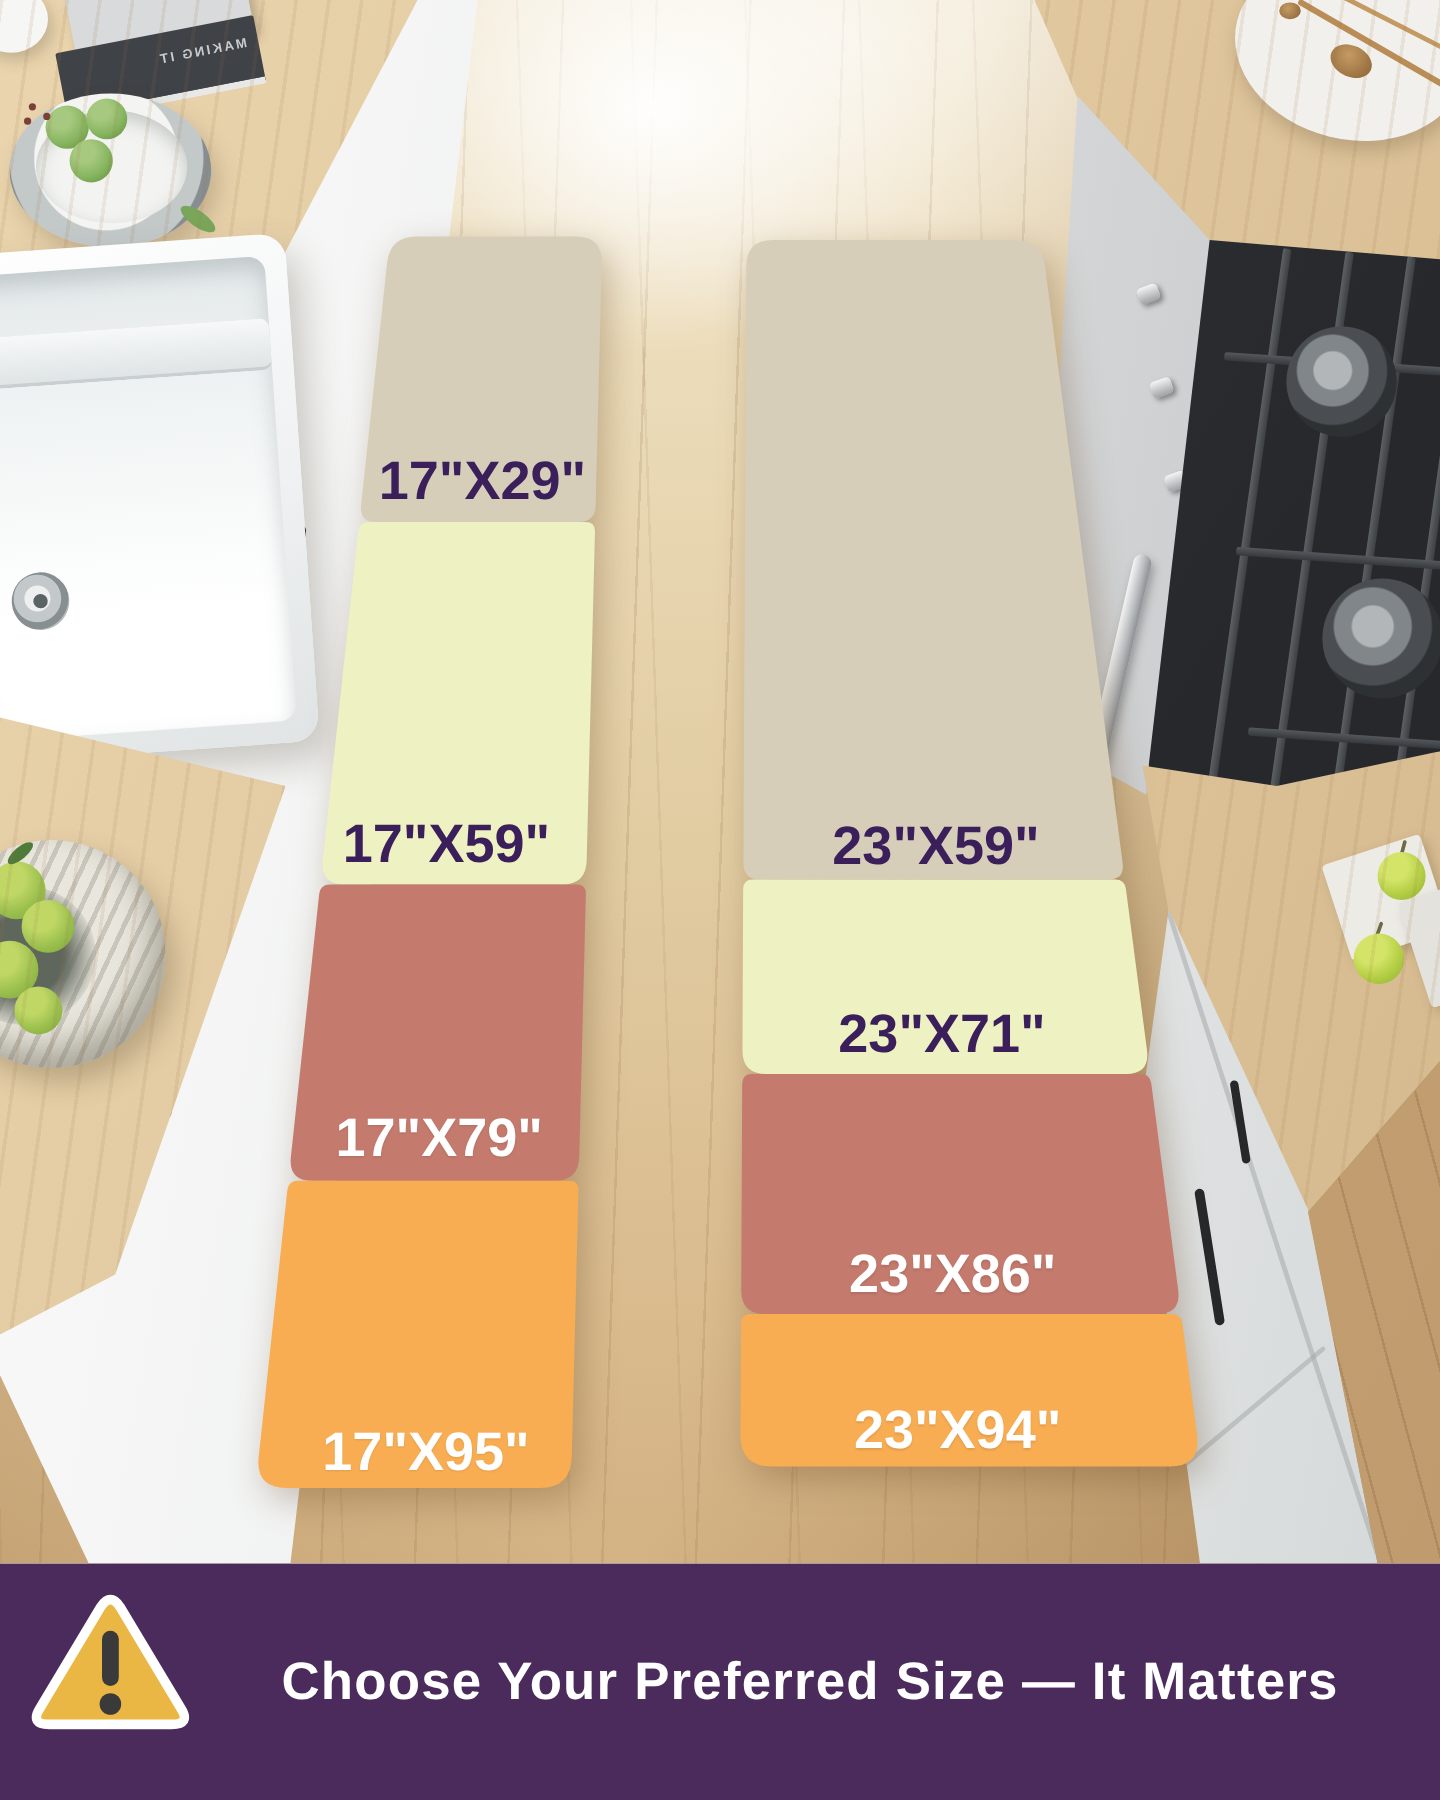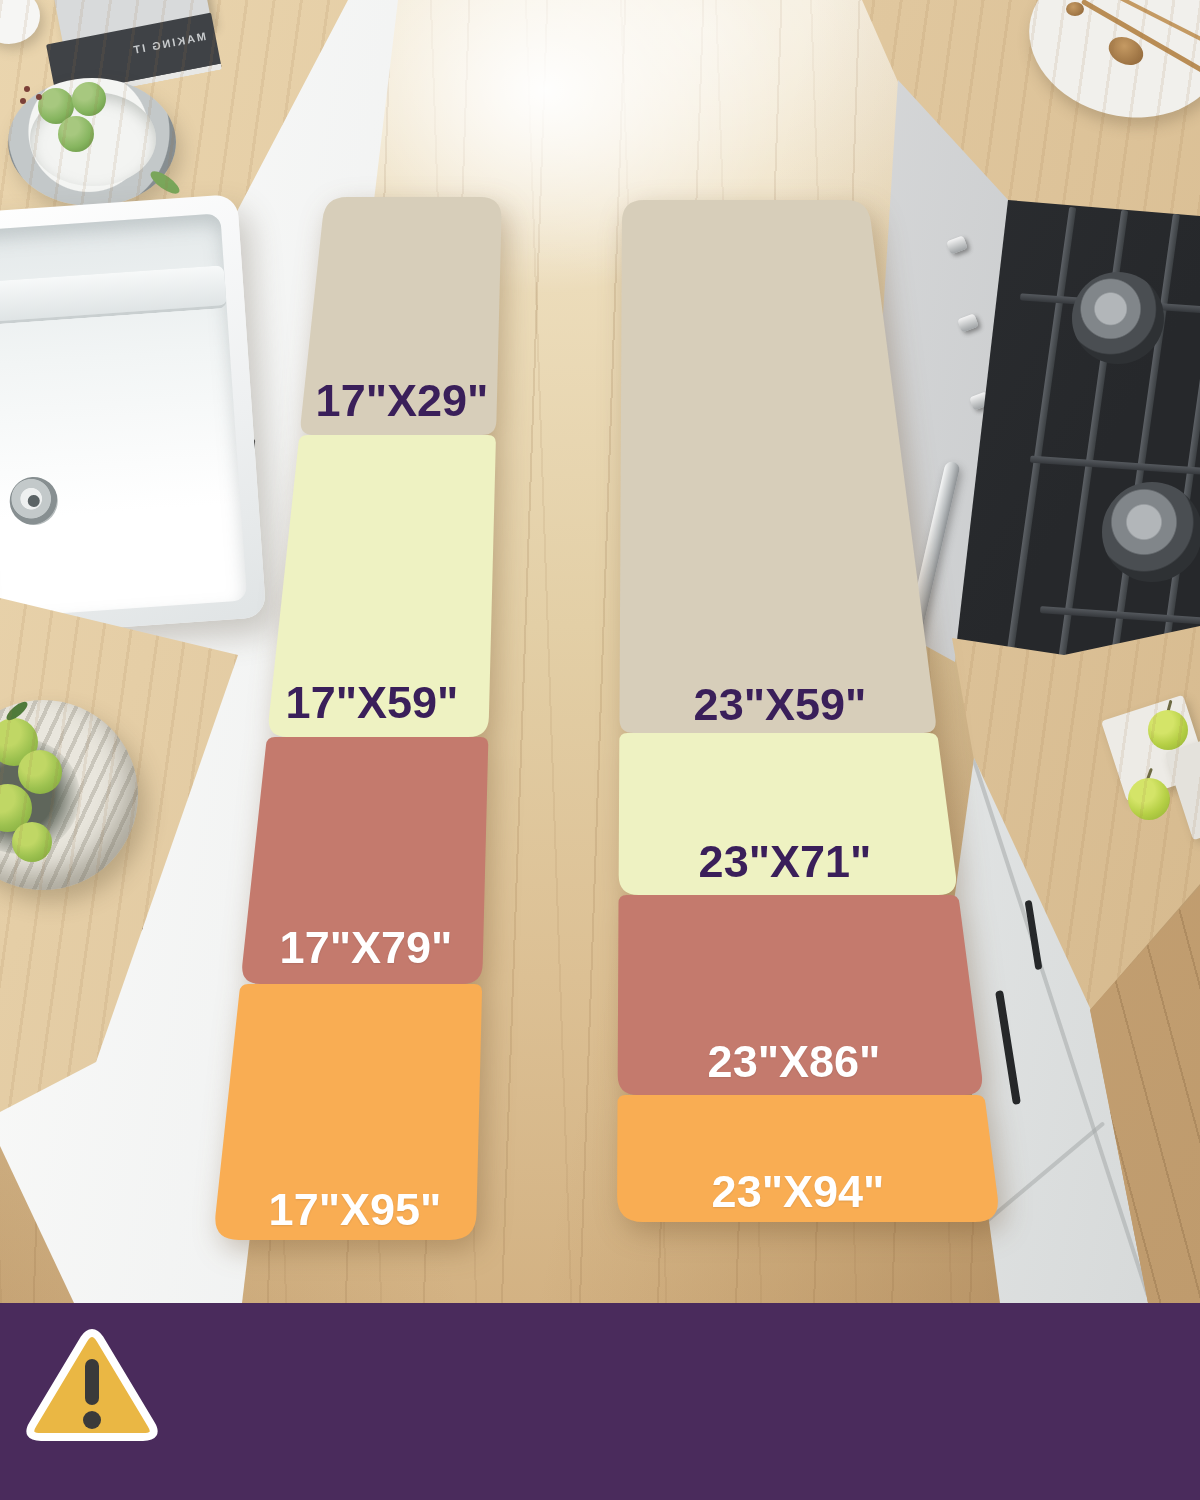--- a/index.html
+++ b/index.html
@@ -236,14 +236,15 @@
     <div class="size-label lbl-white" style="left:794px;top:1062px;">23"X86"</div>
     <div class="size-label lbl-white" style="left:798px;top:1192px;">23"X94"</div>
   </div>
 
   <div class="banner">
     <svg class="warn-icon" width="132" height="120" viewBox="0 0 132 120">
       <path d="M58 12 Q66 0 74 12 L125 97 Q133 110 117 110 L15 110 Q-1 110 7 97 Z" fill="#eab744" stroke="#ffffff" stroke-width="8" stroke-linejoin="round"></path>
       <rect x="59" y="32" width="14" height="46" rx="7" fill="#3a3a3a"></rect>
       <circle cx="66" cy="93" r="9" fill="#3a3a3a"></circle>
     </svg>
+    <div class="banner-text">Choose Your Preferred Size — It Matters</div>
   </div>
 </div>
 
 </body></html>

